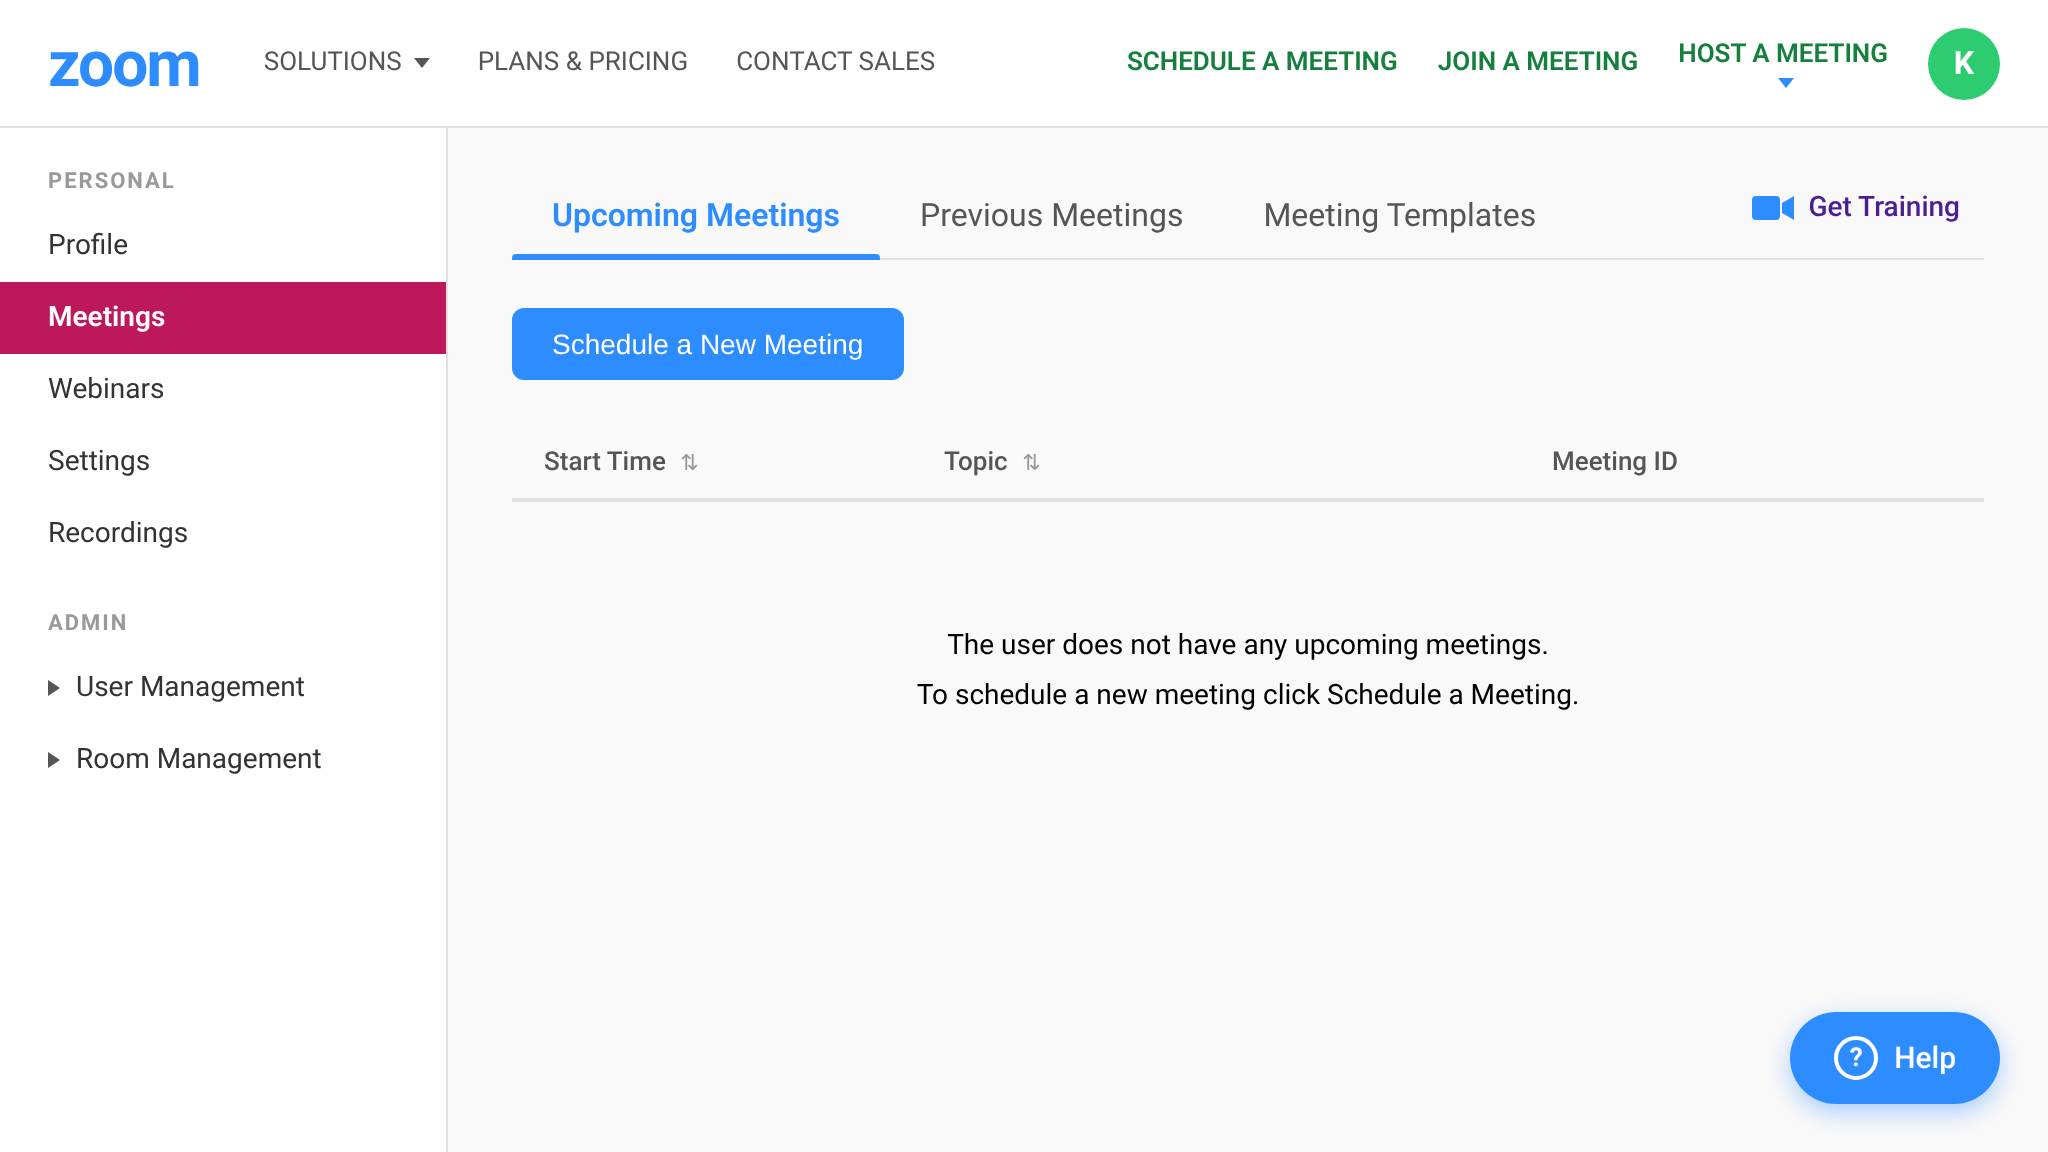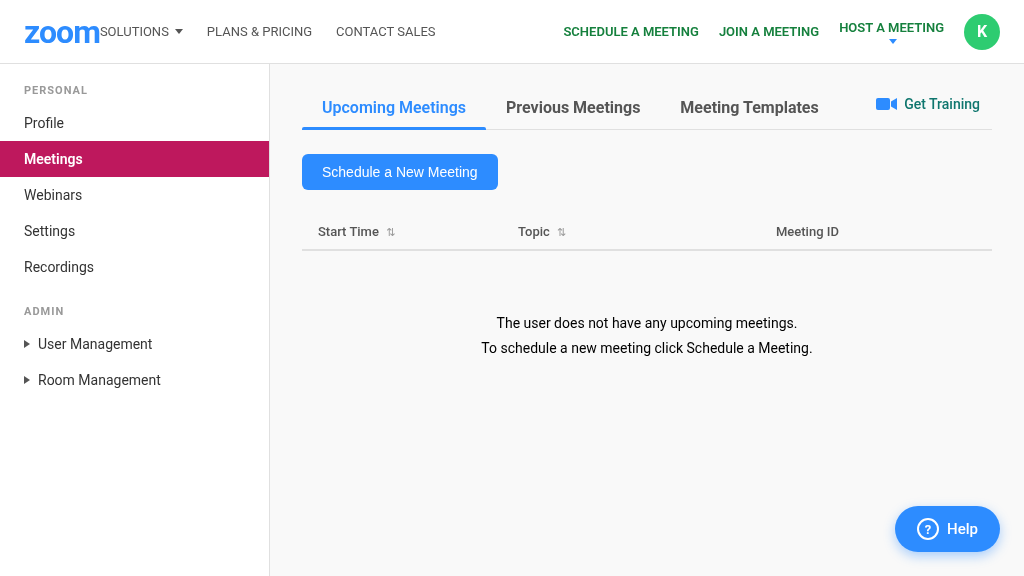--- a/index.html
+++ b/index.html
@@ -6,20 +6,21 @@
     body { font-family: -apple-system, BlinkMacSystemFont, 'Segoe UI', Roboto, sans-serif; background: #f5f5f5; width: 1024px; height: 576px; overflow: hidden; }
 
     
     .navbar {
       background: #fff;
       border-bottom: 1px solid #e0e0e0;
       height: 64px;
       display: flex;
       align-items: center;
       padding: 0 24px;
+      gap: 32px;
       position: fixed;
       top: 0;
       left: 0;
       right: 0;
       z-index: 100;
     }
     .logo {
       font-size: 32px;
       font-weight: 700;
       color: #2D8CFF;
@@ -78,21 +79,21 @@
 
     
     .main-layout {
       display: flex;
       margin-top: 64px;
       height: calc(576px - 64px);
     }
 
     
     .sidebar {
-      width: 270px;
+      width: 224px;
       background: #fff;
       border-right: 1px solid #e0e0e0;
       padding: 20px 0;
       flex-shrink: 0;
     }
     .sidebar-section-label {
       font-size: 11px;
       font-weight: 700;
       color: #999;
       padding: 0 24px 8px;
@@ -142,21 +143,20 @@
       margin-bottom: 24px;
       gap: 0;
     }
     .tab {
       padding: 10px 20px 12px;
       font-size: 16px;
       color: #555;
       cursor: pointer;
       position: relative;
       white-space: nowrap;
-      font-weight: bold;
     }
     .tab.active {
       color: #2D8CFF;
       font-weight: 600;
     }
     .tab.active::after {
       content: '';
       position: absolute;
       bottom: -1px;
       left: 0;
@@ -165,21 +165,21 @@
       background: #2D8CFF;
       border-radius: 2px 2px 0 0;
     }
     .tab-spacer {
       flex: 1;
     }
     .get-training-btn {
       display: flex;
       align-items: center;
       gap: 6px;
-      color: #0f766e;
+      color: #4c1d95;
       font-size: 14px;
       font-weight: 500;
       cursor: pointer;
       padding: 8px 12px;
     }
     .video-icon {
       display: inline-flex;
       align-items: center;
     }
 

